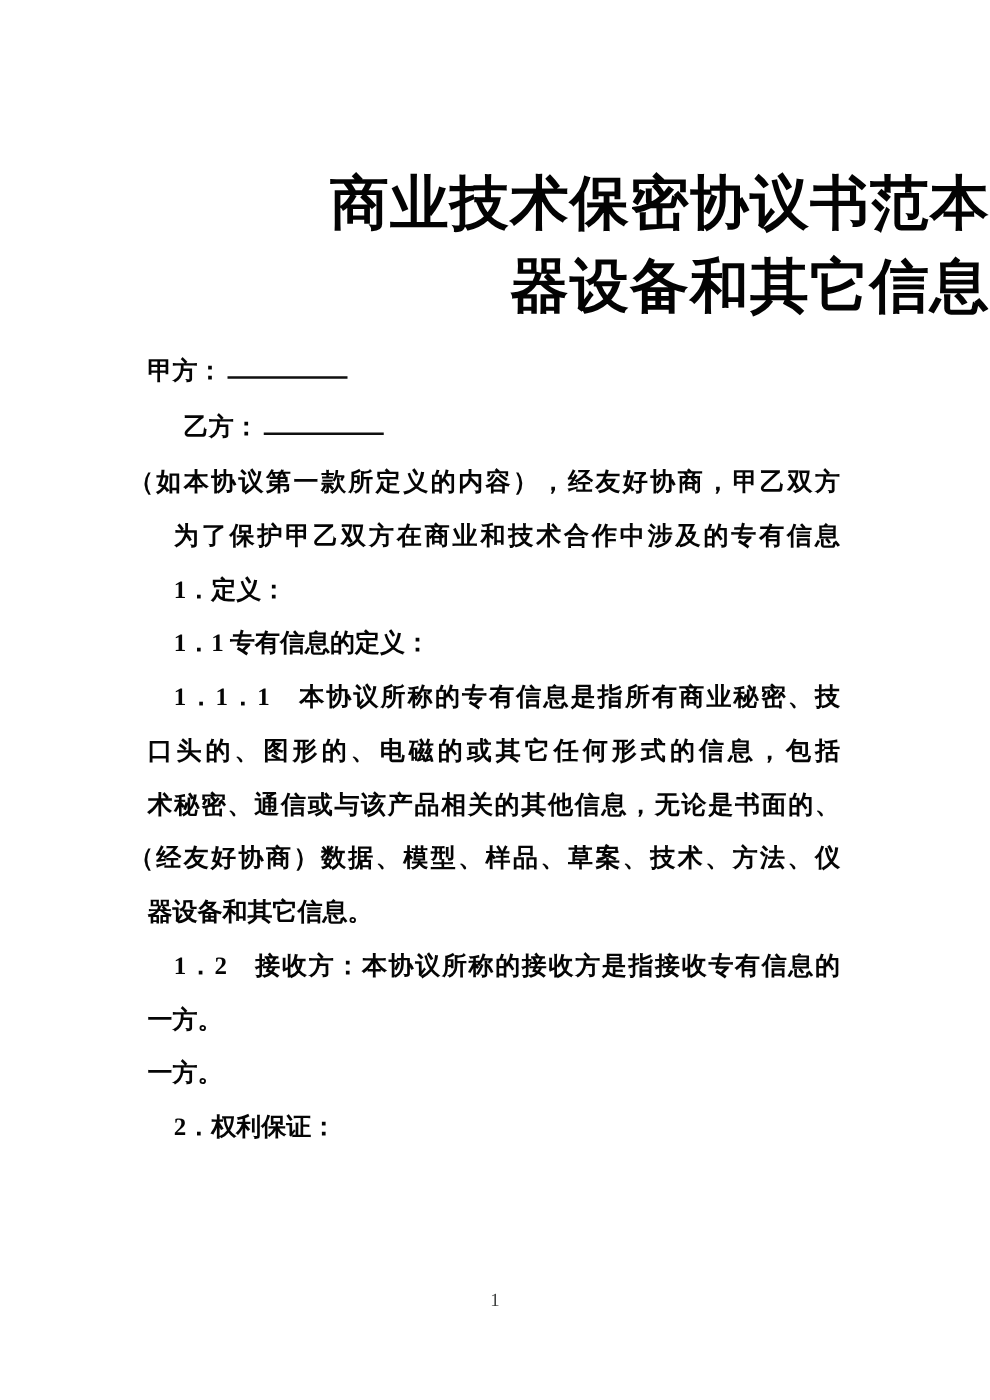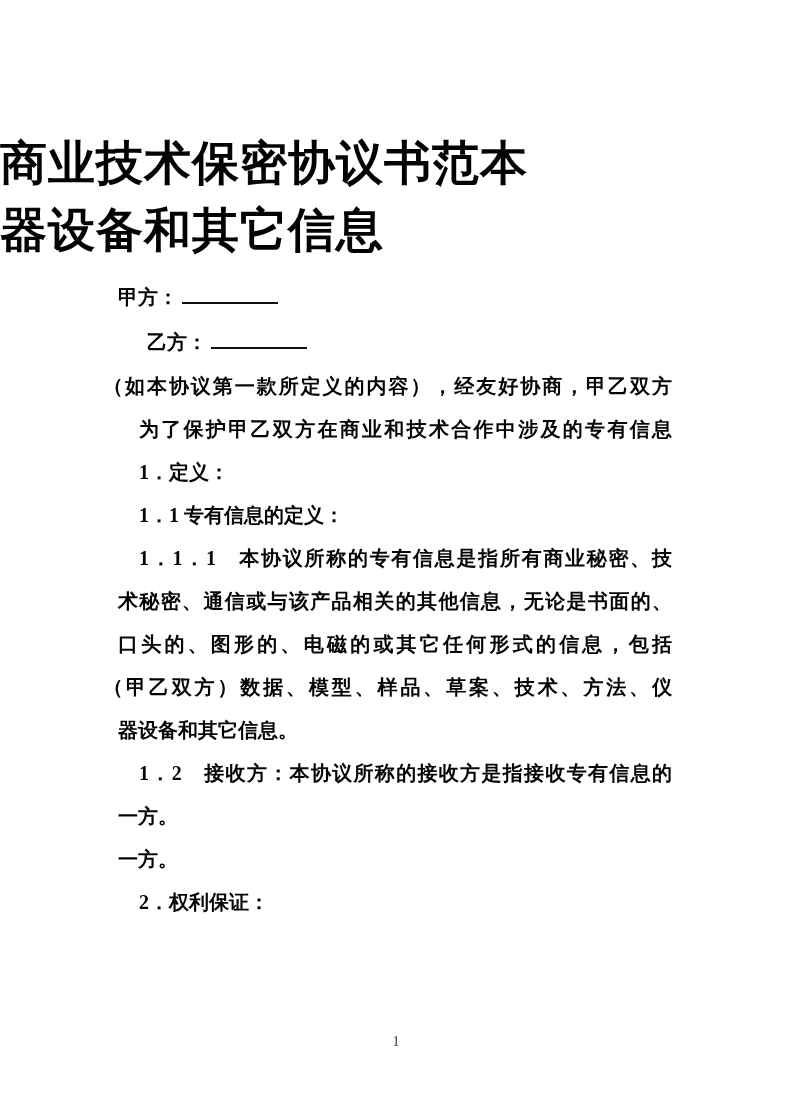--- a/index.html
+++ b/index.html
@@ -15,21 +15,21 @@
     overflow: hidden;
     font-family: "Liberation Serif", "DejaVu Serif", serif;
     font-weight: bold;
     color: #050505;
   }
   .doc-title {
     position: absolute;
     top: 130px;
     left: 0;
     right: 0;
-    text-align: left;
+    text-align: right;
     font-size: 47px;
     line-height: 67px;
     letter-spacing: 1px;
     color: #030303;
   }
   .doc-body {
     position: absolute;
     top: 275px;
     left: 118px;
     width: 554px;
@@ -86,23 +86,23 @@
     </div>
     <div class="party-row party-b">
       <span>乙方：</span><span class="blank-line"></span>
     </div>
     <div>
         <div class="ln hang wrapjust">（如本协议第一款所定义的内容），经友好协商，甲乙双方</div>
         <div class="ln para wrapjust">为了保护甲乙双方在商业和技术合作中涉及的专有信息</div>
         <div class="ln para">1．定义：</div>
         <div class="ln para">1．1 专有信息的定义：</div>
         <div class="ln para wrapjust">1．1．1　本协议所称的专有信息是指所有商业秘密、技</div>
+        <div class="ln wrapjust">口头的、图形的、电磁的或其它任何形式的信息，包括</div>
         <div class="ln wrapjust">术秘密、通信或与该产品相关的其他信息，无论是书面的、</div>
-        <div class="ln wrapjust">口头的、图形的、电磁的或其它任何形式的信息，包括</div>
-        <div class="ln hang wrapjust">（甲乙双方）数据、模型、样品、草案、技术、方法、仪</div>
+        <div class="ln hang wrapjust">（经友好协商）数据、模型、样品、草案、技术、方法、仪</div>
         <div class="ln">器设备和其它信息。</div>
         <div class="ln para wrapjust">1．2　接收方：本协议所称的接收方是指接收专有信息的</div>
         <div class="ln">一方。</div>
         <div class="ln">一方。</div>
         <div class="ln para">2．权利保证：</div>
       </div>
   </div>
 
   <div class="page-number">1</div>
 

